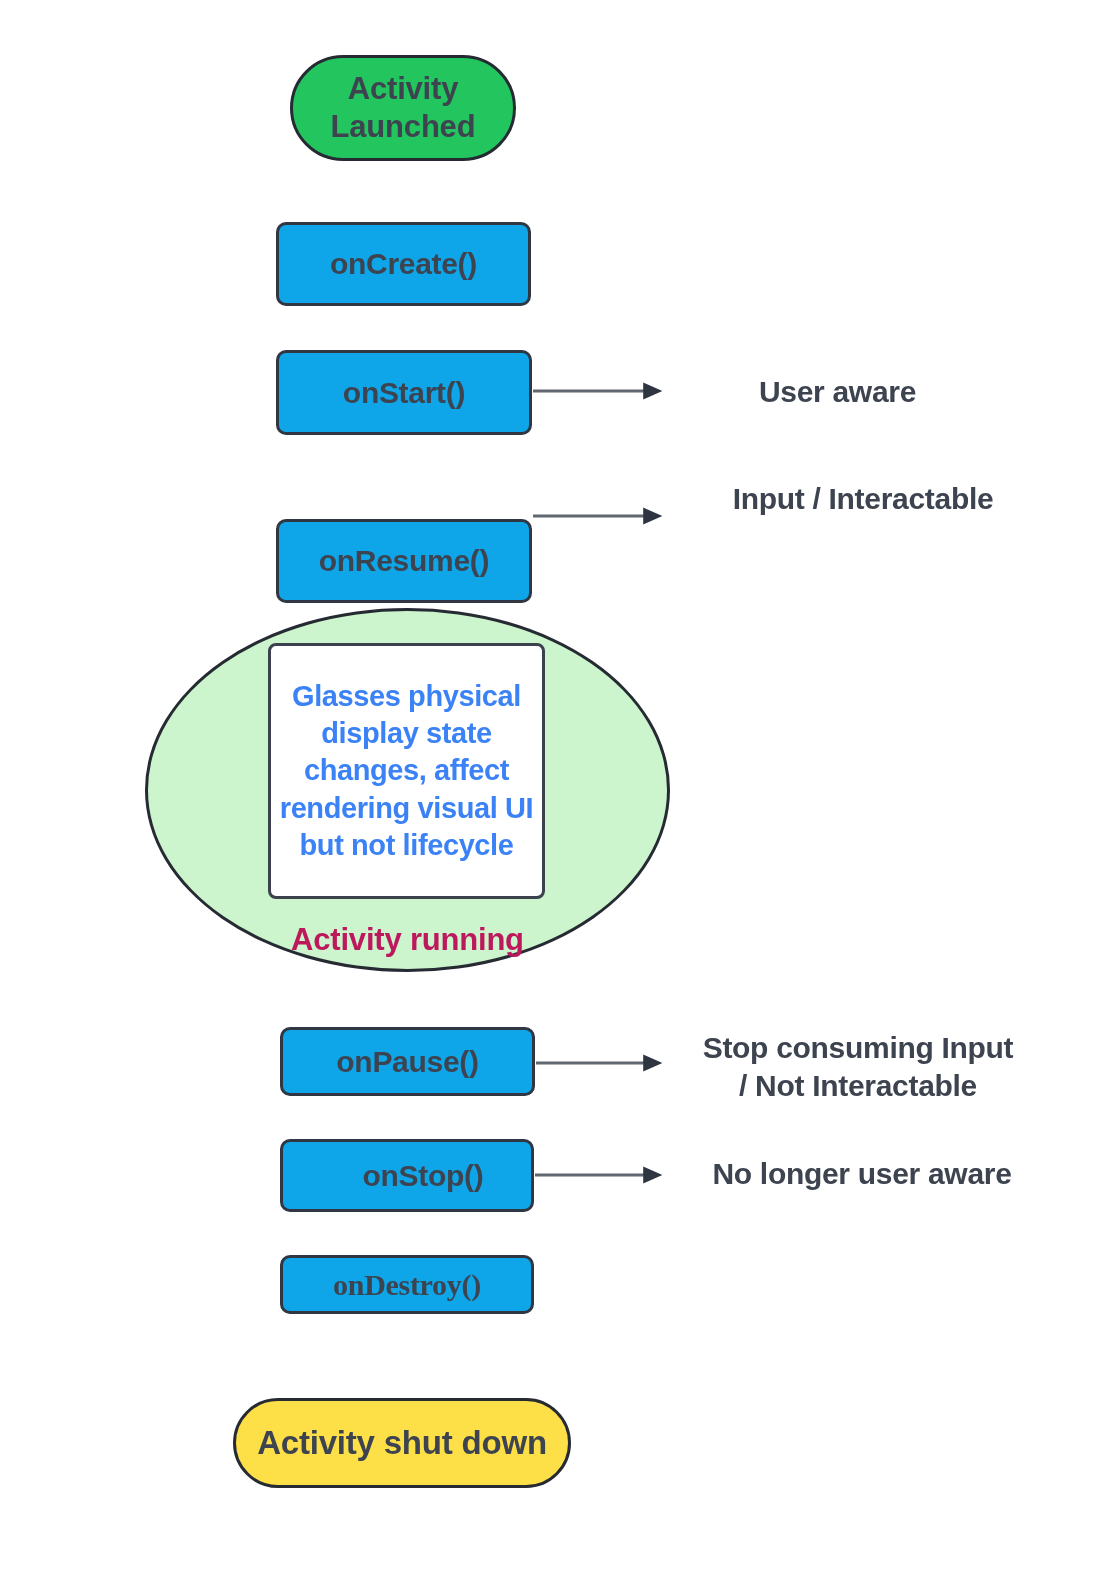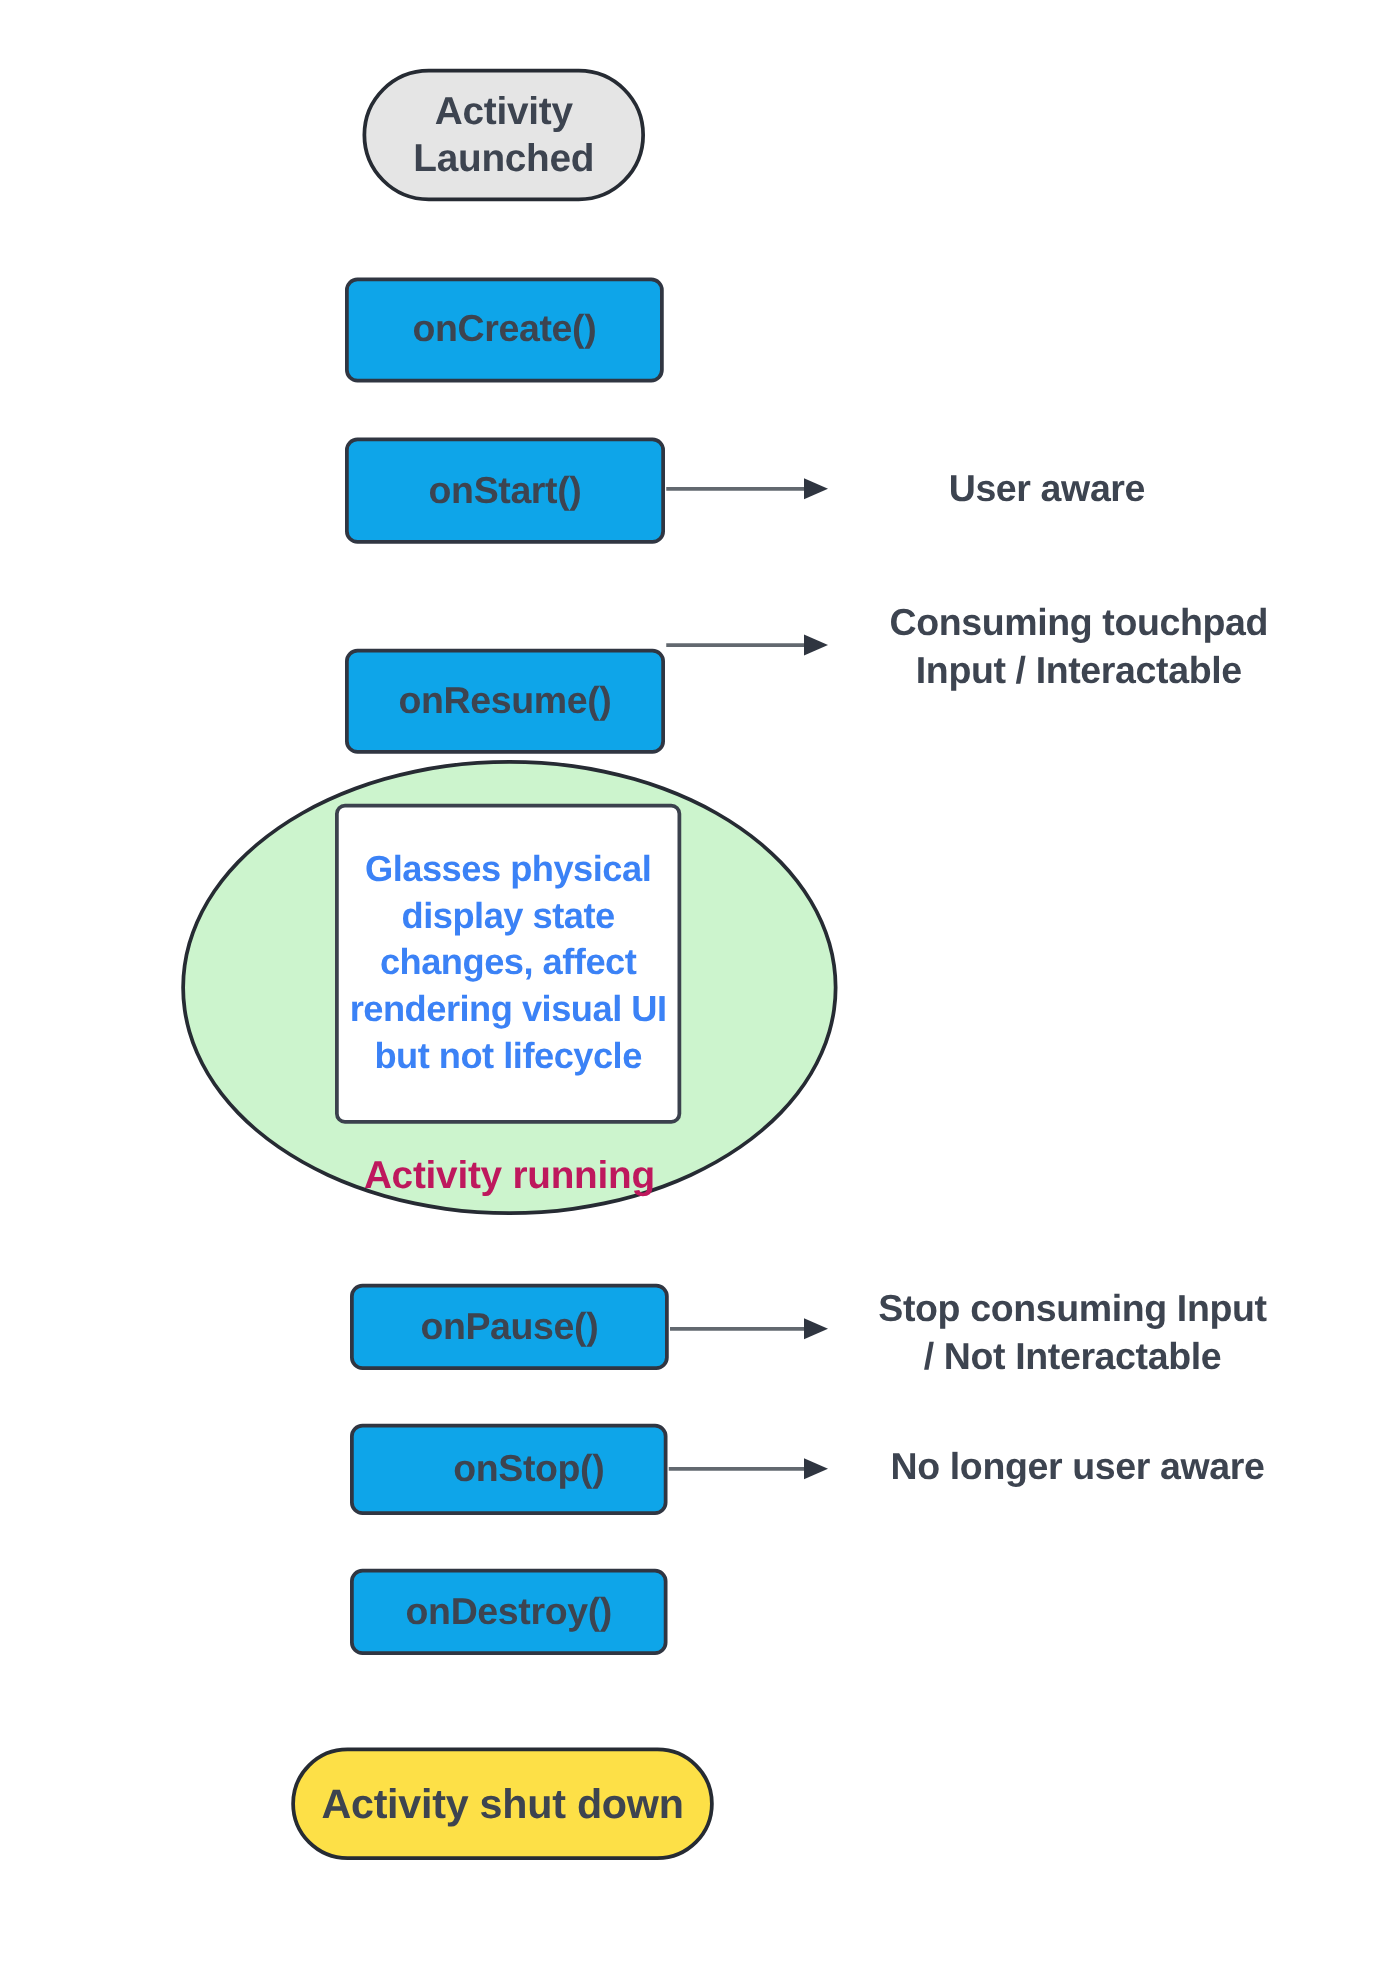--- a/index.html
+++ b/index.html
@@ -41,21 +41,21 @@
     border: 3px solid #262b33;
     border-radius: 999px;
     font-size: 31px;
     letter-spacing: -0.2px;
   }
   .pill-start {
     left: 290px;
     top: 55px;
     width: 226px;
     height: 106px;
-    background: #e5e5e5;
+    background: #22c55e;
     line-height: 1.22;
   }
   .pill-end {
     left: 233px;
     top: 1398px;
     width: 338px;
     height: 90px;
     background: #fde047;
     font-size: 33px;
   }
@@ -66,21 +66,21 @@
     border: 3px solid #303642;
     border-radius: 10px;
     font-size: 30px;
     letter-spacing: -0.3px;
   }
   .mb-oncreate  { left: 276px; top: 222px;  width: 255px; height: 84px; }
   .mb-onstart   { left: 276px; top: 350px;  width: 256px; height: 85px; }
   .mb-onresume  { left: 276px; top: 475px;  width: 256px; height: 84px; margin-top: 44px; }
   .mb-onpause   { left: 280px; top: 1027px; width: 255px; height: 69px; }
   .mb-onstop    { left: 280px; top: 1139px; width: 254px; height: 73px; padding-left: 32px; }
-  .mb-ondestroy { left: 280px; top: 1255px; width: 254px; height: 69px; }
+  .mb-ondestroy { left: 280px; top: 1255px; width: 254px; height: 59px; font-family: Liberation Serif, serif; }
 
   
   .running-ellipse {
     position: absolute;
     left: 145px;
     top: 608px;
     width: 525px;
     height: 364px;
     box-sizing: border-box;
     background: #ccf4cd;
@@ -165,21 +165,20 @@
 
 <div class="node method-box mb-oncreate">onCreate()</div>
 
 <div class="node method-box mb-onstart">onStart()</div>
 
 <div class="annotation an-useraware">User aware</div>
 
 <div class="node method-box mb-onresume">onResume()</div>
 
 <div class="annotation an-consuming">
-  <div>Consuming touchpad</div>
   <div>Input / Interactable</div>
 </div>
 
 <div class="running-ellipse"></div>
 
 <div class="inner-note">Glasses physical display state changes, affect rendering visual UI but not lifecycle</div>
 
 <div class="running-label">Activity running</div>
 
 <div class="node method-box mb-onpause">onPause()</div>

